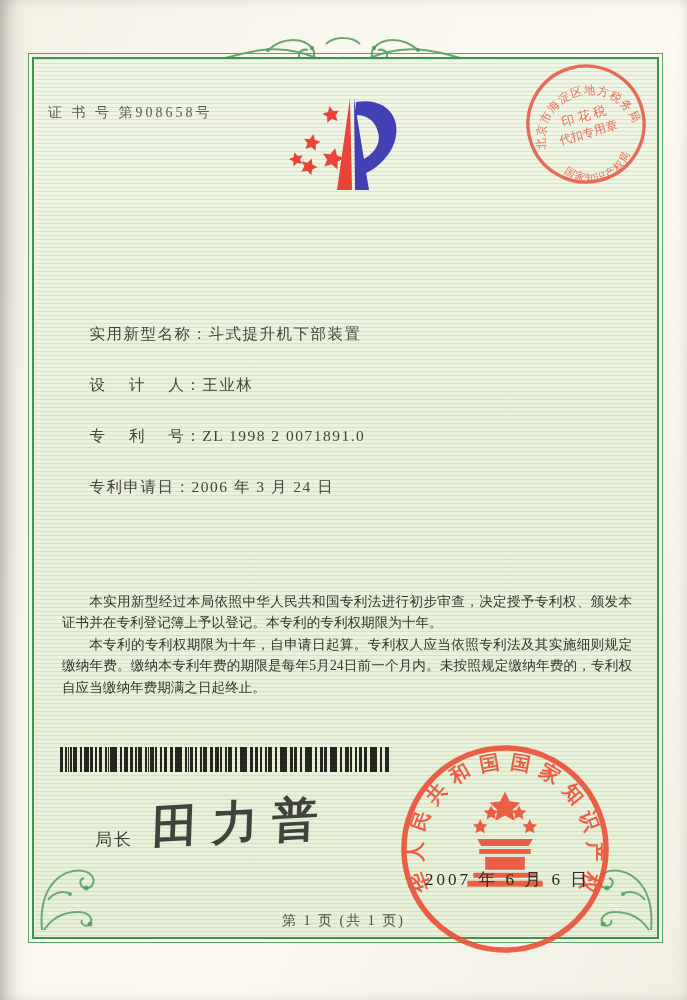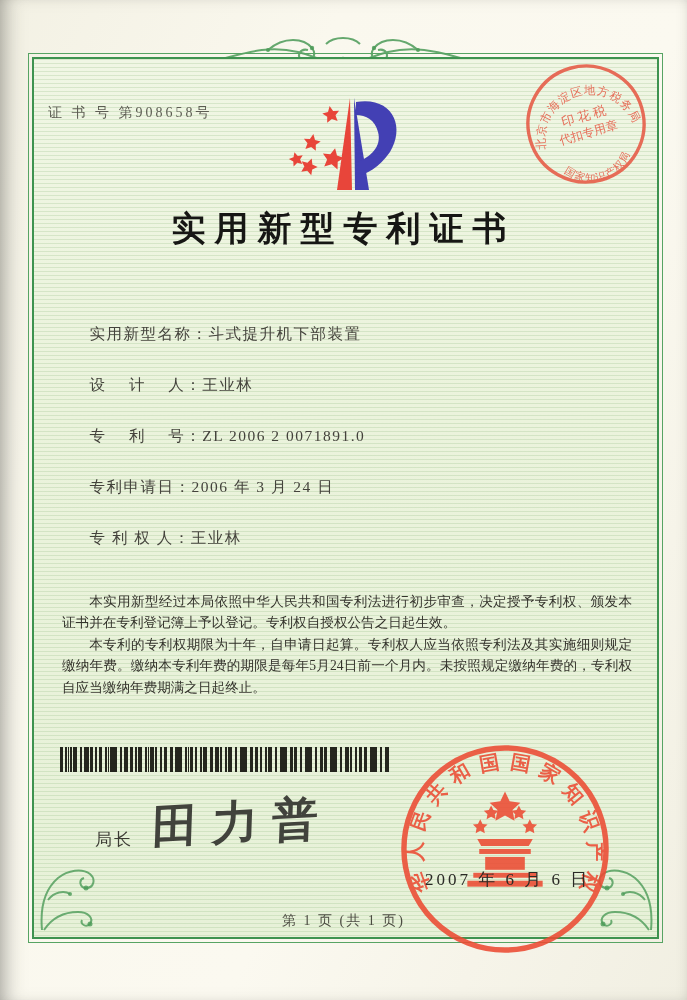--- a/index.html
+++ b/index.html
@@ -123,40 +123,36 @@
     <text font-size="11.5" fill="#e65540" letter-spacing="1">
       <textPath href="#taxTop" startOffset="50%" text-anchor="middle">北京市海淀区地方税务局</textPath>
     </text>
     <text font-size="10.5" fill="#e65540" letter-spacing="1">
       <textPath href="#taxBottom" startOffset="50%" text-anchor="middle">国家知识产权局</textPath>
     </text>
     <text x="66" y="62" font-size="13" fill="#e65540" text-anchor="middle">印 花 税</text>
     <text x="66" y="79" font-size="12" fill="#e65540" text-anchor="middle">代扣专用章</text>
   </svg>
 
-  <div class="abs title">实用新型专利证书</div>
 
   <div class="abs field" style="top:306px">
     <span>实用新型名称：</span><span>斗式提升机下部装置</span>
   </div>
   <div class="abs field" style="top:357px">
     <span>设　 计　 人：</span><span>王业林</span>
   </div>
   <div class="abs field" style="top:408px">
-    <span>专　 利　 号：</span><span>ZL 2006 2 0071891.0</span>
+    <span>专　 利　 号：</span><span>ZL 1998 2 0071891.0</span>
   </div>
   <div class="abs field" style="top:459px">
     <span>专利申请日：</span><span>2006 年 3 月 24 日</span>
   </div>
-  <div class="abs field" style="top:510px">
-    <span>专 利 权 人：</span><span>王业林</span>
-  </div>
 
   <div class="abs body-text">
-    <p>本实用新型经过本局依照中华人民共和国专利法进行初步审查，决定授予专利权、颁发本证书并在专利登记簿上予以登记。专利权自授权公告之日起生效。</p>
+    <p>本实用新型经过本局依照中华人民共和国专利法进行初步审查，决定授予专利权、颁发本证书并在专利登记簿上予以登记。本专利的专利权期限为十年。</p>
     <p>本专利的专利权期限为十年，自申请日起算。专利权人应当依照专利法及其实施细则规定缴纳年费。缴纳本专利年费的期限是每年5月24日前一个月内。未按照规定缴纳年费的，专利权自应当缴纳年费期满之日起终止。</p>
   </div>
 
   <div class="abs barcode"></div>
 
   <div class="abs director">局长</div>
   <div class="abs signature">田力普</div>
 
   <svg class="abs big-seal" width="218" height="218" viewBox="0 0 220 220">
     <defs>

